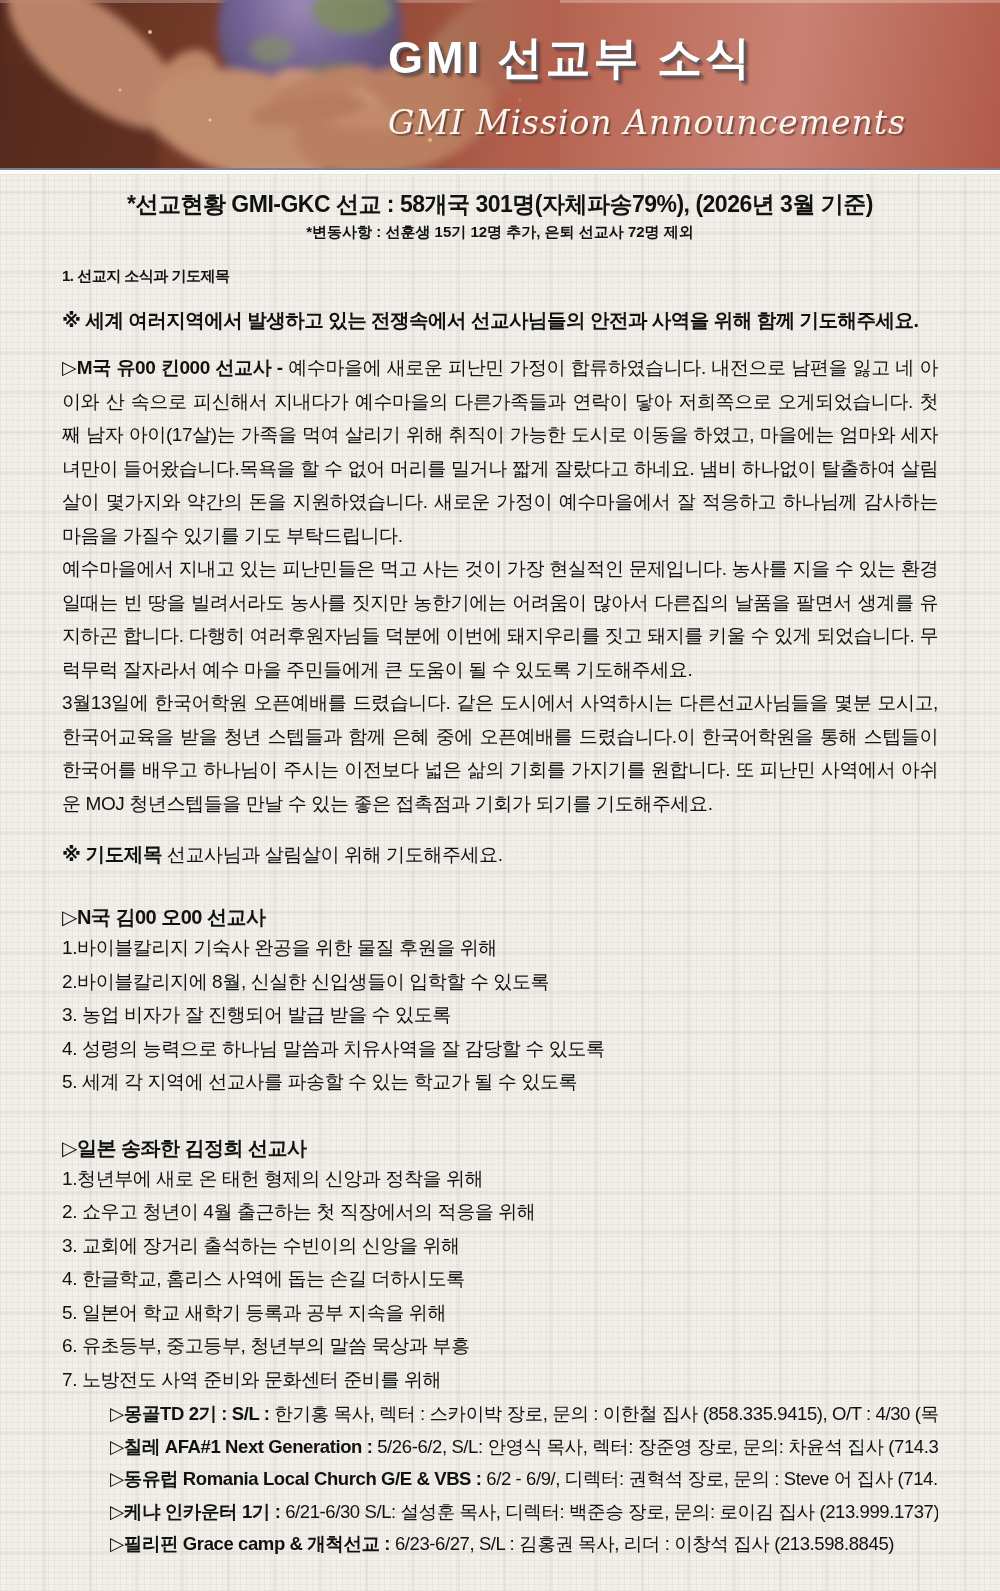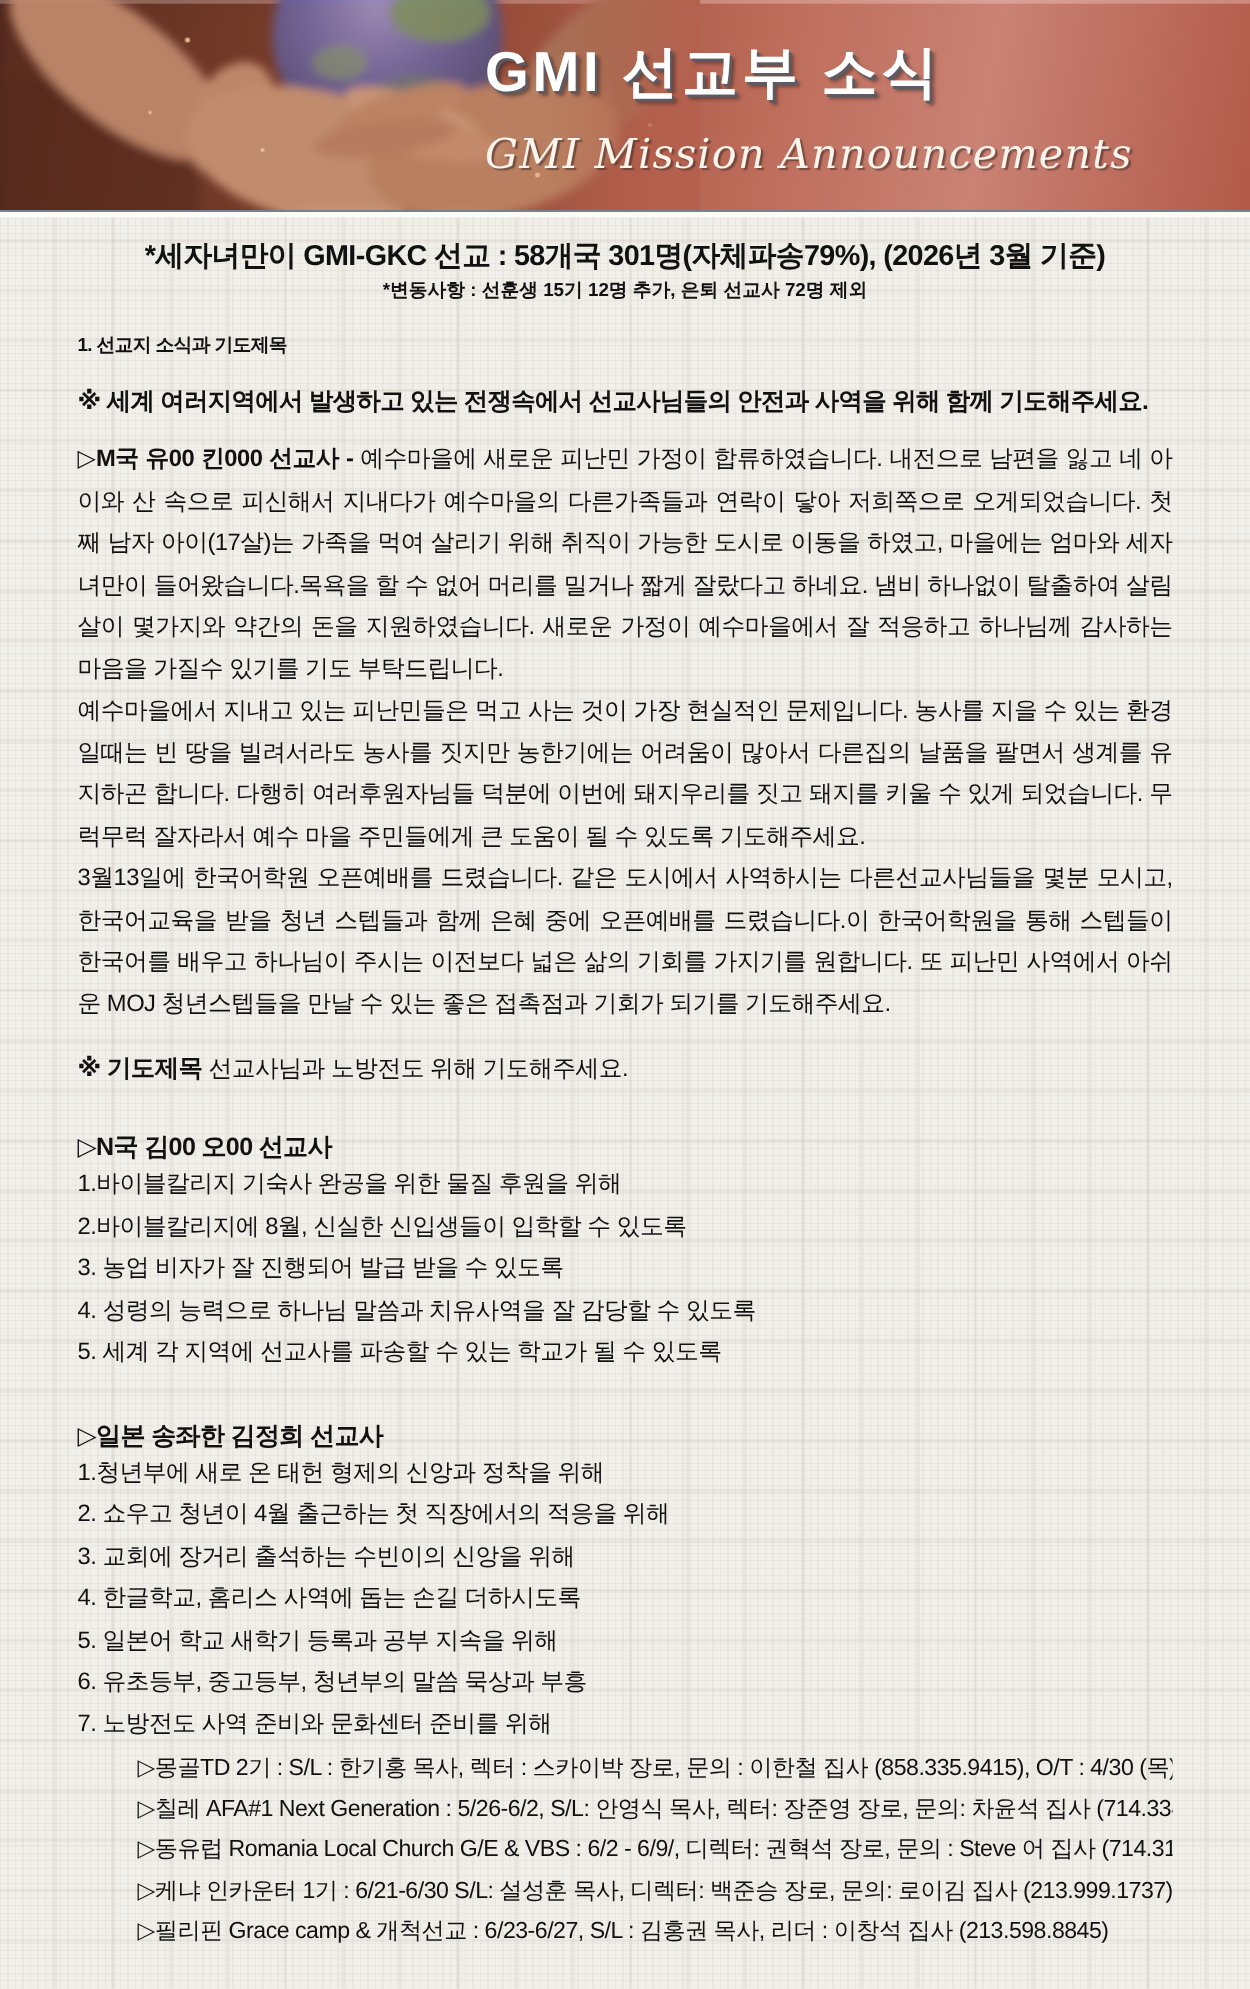--- a/index.html
+++ b/index.html
@@ -56,21 +56,21 @@
   .sub-heading { font-size: 20px; font-weight: bold; letter-spacing: -0.5px; margin-top: 36px; }
   .plist div {
     font-size: 19px; line-height: 33.5px; letter-spacing: -0.4px;
     white-space: nowrap; overflow: hidden;
   }
   .sched { margin-top: 2px; }
   .sched-row {
     font-size: 18.5px; line-height: 32.5px; letter-spacing: -0.4px;
     white-space: nowrap; overflow: hidden;
   }
-  .sched-row .label { font-weight: normal; padding-left: 48px; }
+  .sched-row .label { font-weight: bold; padding-left: 48px; }
 </style>
 </head>
 <body>
 
 <div class="page">
 
   <div class="banner">
     <svg width="560" height="168" viewBox="0 0 560 168" aria-hidden="true">
       <defs>
         <radialGradient id="globeG" cx="45%" cy="38%" r="70%">
@@ -113,35 +113,35 @@
     </svg>
     <div class="banner-text">
       <div class="banner-title">GMI 선교부 소식</div>
       <div class="banner-sub">GMI  Mission  Announcements</div>
     </div>
   </div>
   <div class="divider"></div>
 
   <div class="content">
 
-    <div class="status-headline">*세자녀만이 GMI-GKC 선교 : 58개국 301명(자체파송79%), (2026년 3월 기준)</div>
+    <div class="status-headline">*선교현황 GMI-GKC 선교 : 58개국 301명(자체파송79%), (2026년 3월 기준)</div>
     <div class="status-note">*변동사항 : 선훈생 15기 12명 추가, 은퇴 선교사 72명 제외</div>
 
     <div class="section-heading">1. 선교지 소식과 기도제목</div>
 
     <div class="war-notice">※ 세계 여러지역에서 발생하고 있는 전쟁속에서 선교사님들의 안전과 사역을 위해 함께 기도해주세요.</div>
 
     <div class="para first">
       <span class="bold">▷M국 유00 킨000 선교사 - </span><span>예수마을에 새로운 피난민 가정이 합류하였습니다. 내전으로 남편을 잃고 네 아이와 산 속으로 피신해서 지내다가 예수마을의 다른가족들과 연락이 닿아 저희쪽으로 오게되었습니다. 첫째 남자 아이(17살)는 가족을 먹여 살리기 위해 취직이 가능한 도시로 이동을 하였고, 마을에는 엄마와 세자녀만이 들어왔습니다.목욕을 할 수 없어 머리를 밀거나 짧게 잘랐다고 하네요. 냄비 하나없이 탈출하여 살림살이 몇가지와 약간의 돈을 지원하였습니다. 새로운 가정이 예수마을에서 잘 적응하고 하나님께 감사하는 마음을 가질수 있기를 기도 부탁드립니다.</span>
     </div>
     <div class="para">예수마을에서 지내고 있는 피난민들은 먹고 사는 것이 가장 현실적인 문제입니다. 농사를 지을 수 있는 환경일때는 빈 땅을 빌려서라도 농사를 짓지만 농한기에는 어려움이 많아서 다른집의 날품을 팔면서 생계를 유지하곤 합니다. 다행히 여러후원자님들 덕분에 이번에 돼지우리를 짓고 돼지를 키울 수 있게 되었습니다. 무럭무럭 잘자라서 예수 마을 주민들에게 큰 도움이 될 수 있도록 기도해주세요.</div>
     <div class="para">3월13일에 한국어학원 오픈예배를 드렸습니다. 같은 도시에서 사역하시는 다른선교사님들을 몇분 모시고, 한국어교육을 받을 청년 스텝들과 함께 은혜 중에 오픈예배를 드렸습니다.이 한국어학원을 통해 스텝들이 한국어를 배우고 하나님이 주시는 이전보다 넓은 삶의 기회를 가지기를 원합니다.  또 피난민 사역에서 아쉬운 MOJ 청년스텝들을 만날 수 있는 좋은 접촉점과 기회가 되기를 기도해주세요.</div>
 
     <div class="prayer-line">
-      <span class="bold">※ 기도제목</span><span> 선교사님과 노방전도 위해 기도해주세요.</span>
+      <span class="bold">※ 기도제목</span><span> 선교사님과 살림살이 위해 기도해주세요.</span>
     </div>
 
     <div class="sub-heading">▷N국 김00 오00 선교사</div>
     <div class="plist">
       <div>1.바이블칼리지 기숙사 완공을 위한 물질 후원을 위해</div>
       <div>2.바이블칼리지에 8월, 신실한 신입생들이 입학할 수 있도록</div>
       <div>3. 농업 비자가 잘 진행되어 발급 받을 수 있도록</div>
       <div>4. 성령의 능력으로 하나님 말씀과 치유사역을 잘 감당할 수 있도록</div>
       <div>5. 세계 각 지역에 선교사를 파송할 수 있는 학교가 될 수 있도록</div>
     </div>

